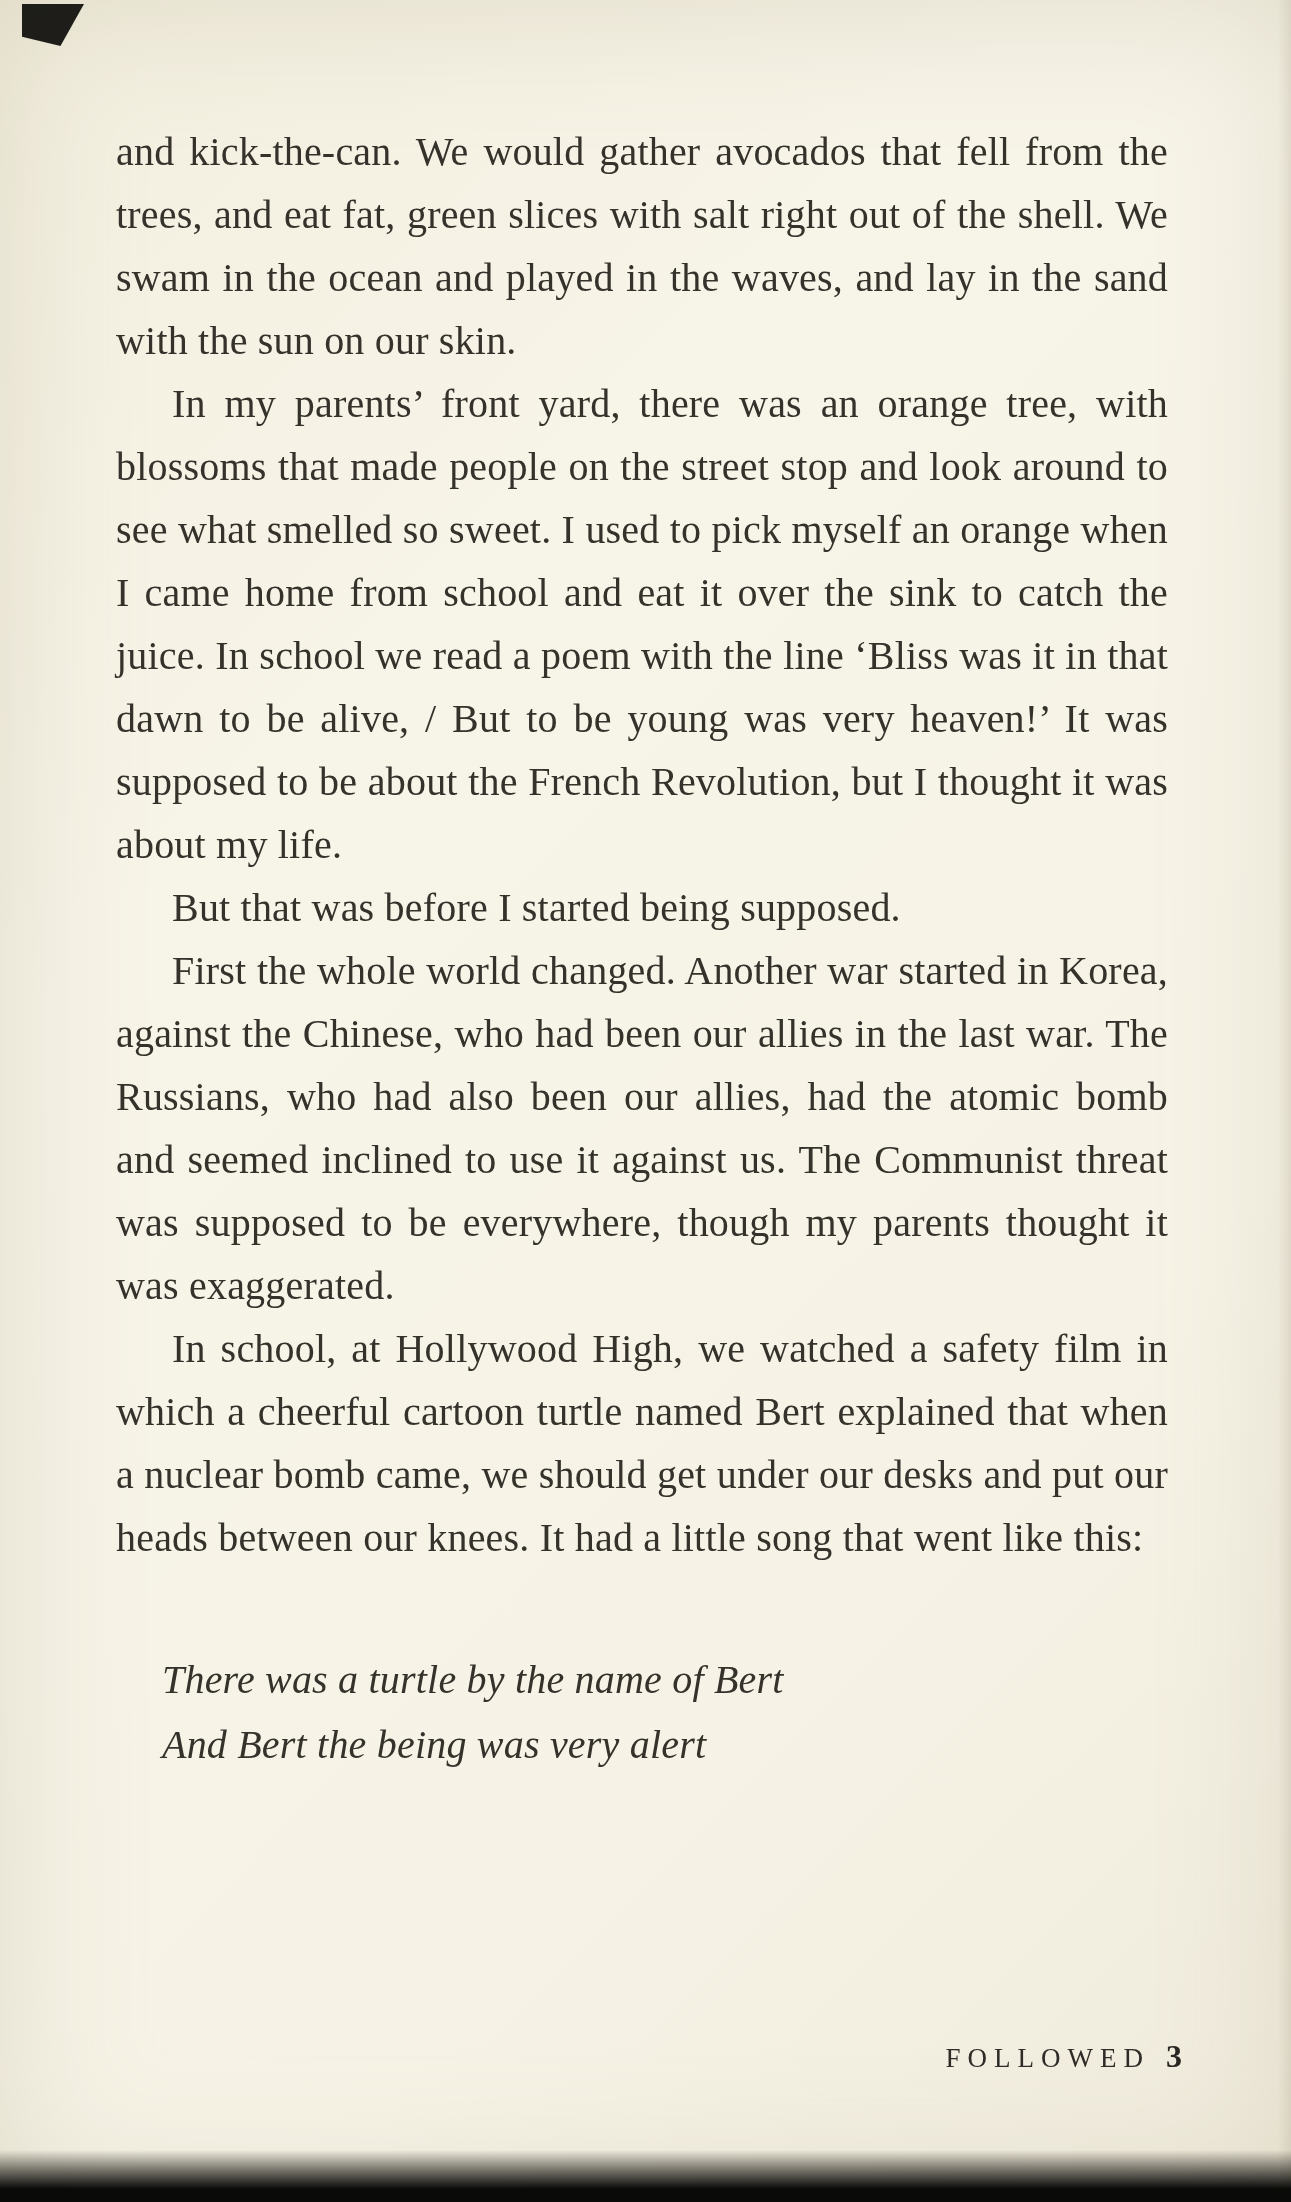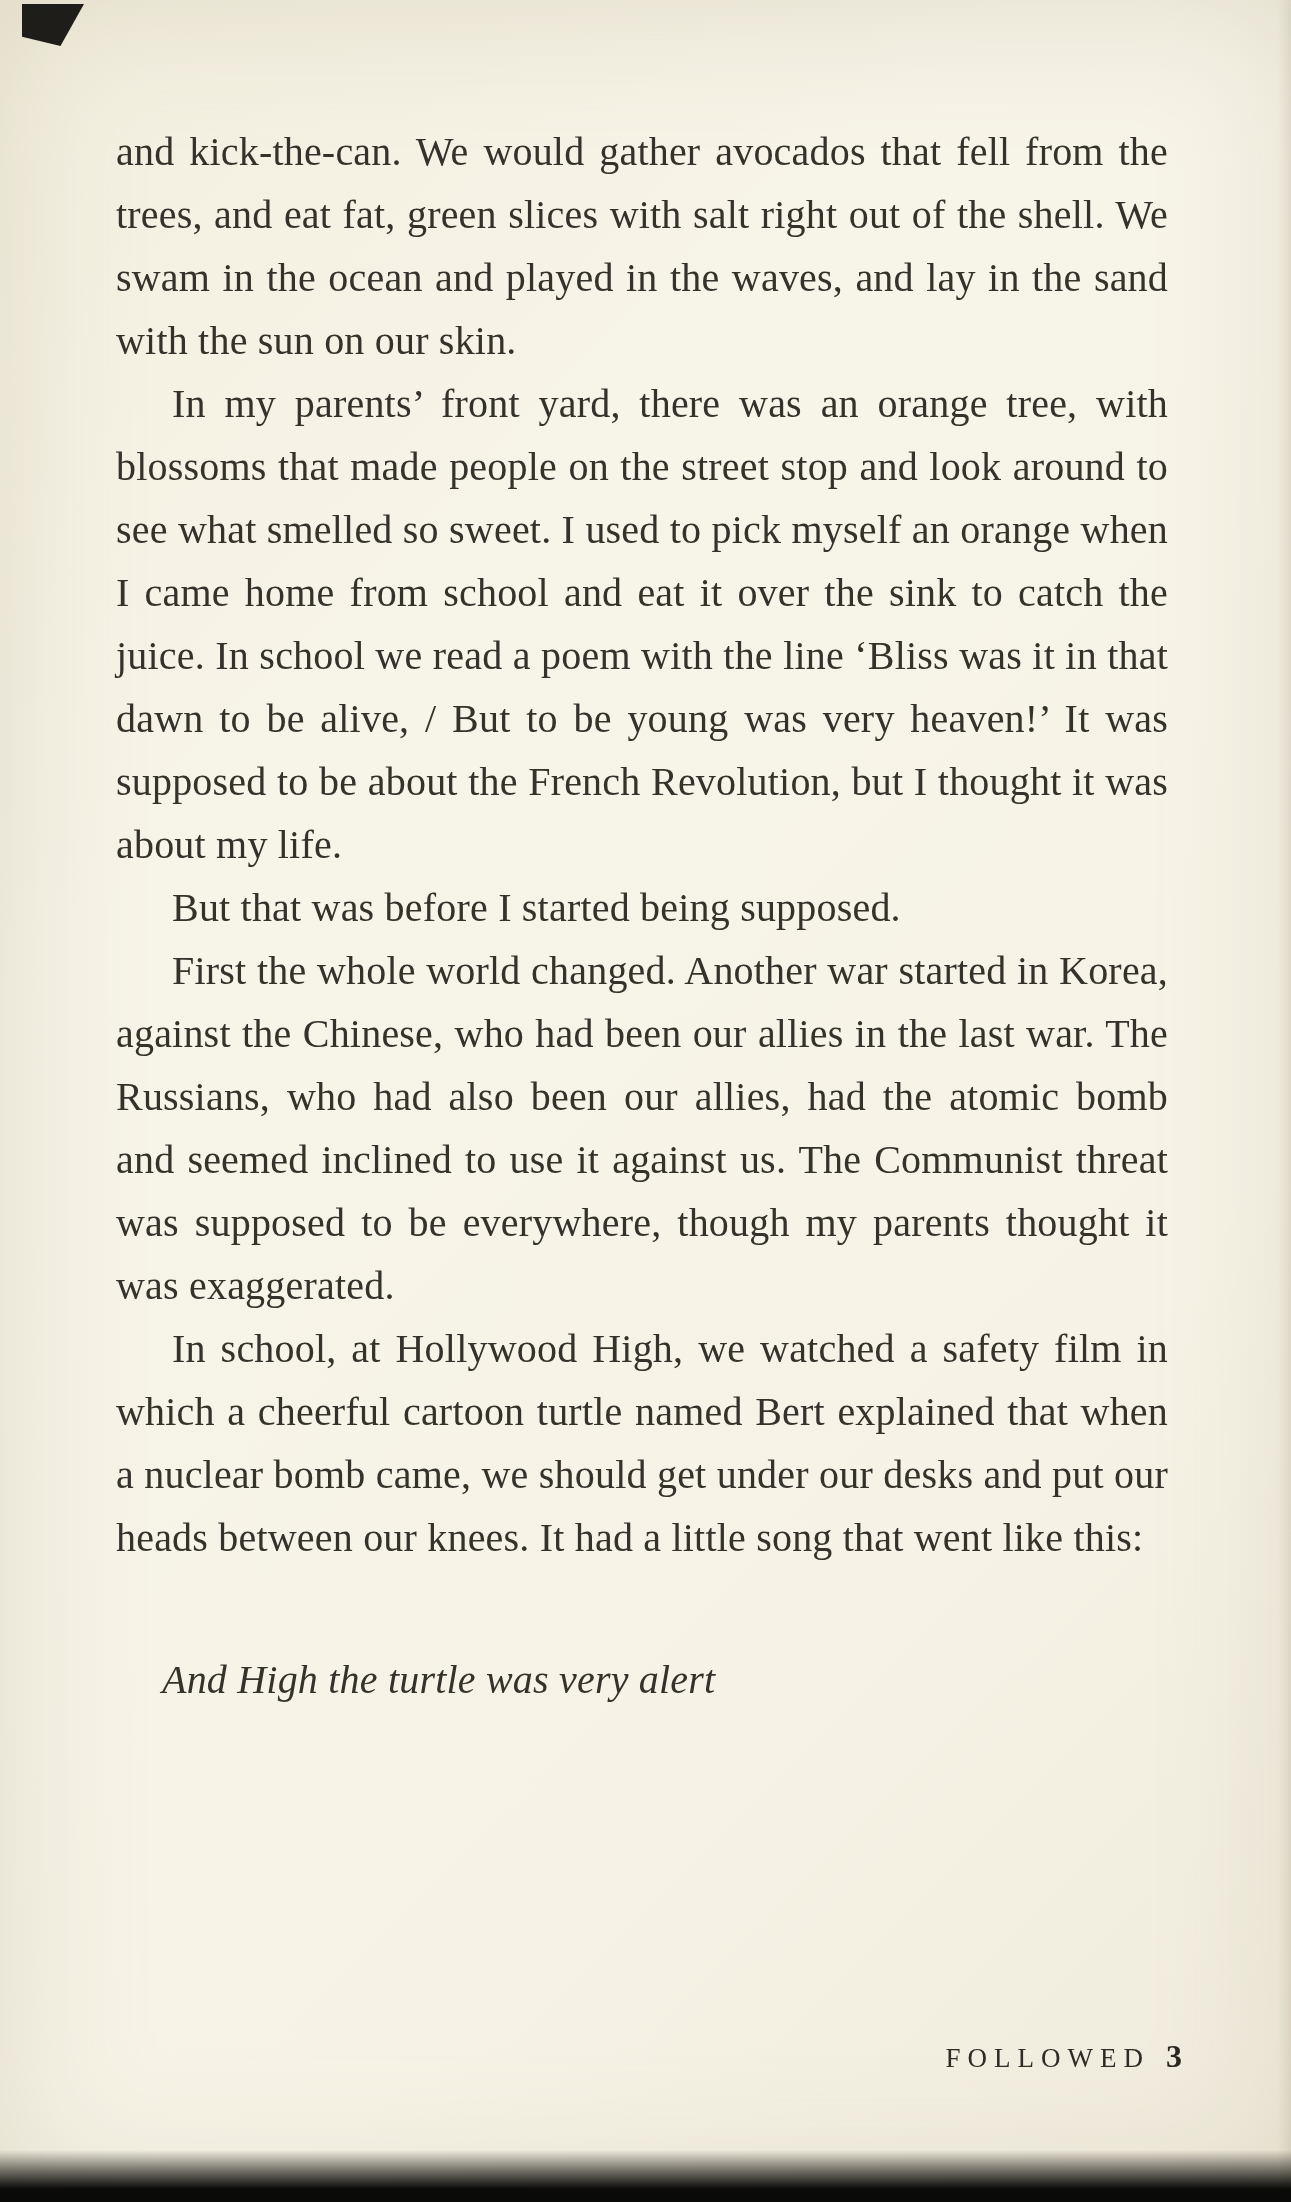--- a/index.html
+++ b/index.html
@@ -107,21 +107,22 @@
   <div class="edge-shade-right"></div>
 
   <div class="text-block">
     <p class="no-indent">and kick-the-can. We would gather avocados that fell from the trees, and eat fat, green slices with salt right out of the shell. We swam in the ocean and played in the waves, and lay in the sand with the sun on our skin.</p>
     <p>In my parents’ front yard, there was an orange tree, with blossoms that made people on the street stop and look around to see what smelled so sweet. I used to pick myself an orange when I came home from school and eat it over the sink to catch the juice. In school we read a poem with the line ‘Bliss was it in that dawn to be alive, / But to be young was very heaven!’ It was supposed to be about the French Revolution, but I thought it was about my life.</p>
     <p>But that was before I started being supposed.</p>
     <p>First the whole world changed. Another war started in Korea, against the Chinese, who had been our allies in the last war. The Russians, who had also been our allies, had the atomic bomb and seemed inclined to use it against us. The Communist threat was supposed to be everywhere, though my parents thought it was exaggerated.</p>
     <p>In school, at Hollywood High, we watched a safety film in which a cheerful cartoon turtle named Bert explained that when a nuclear bomb came, we should get under our desks and put our heads between our knees. It had a little song that went like this:</p>
 
     <div class="verse">
-      <div>And High the turtle was very alert</div>
+      <div>There was a turtle by the name of Bert</div>
+      <div>And Bert the being was very alert</div>
     </div>
   </div>
 
   <div class="footer">
     <span class="running-head">FOLLOWED</span>
     <span class="page-number">3</span>
   </div>
 
   <div class="bottom-bar"></div>
 

